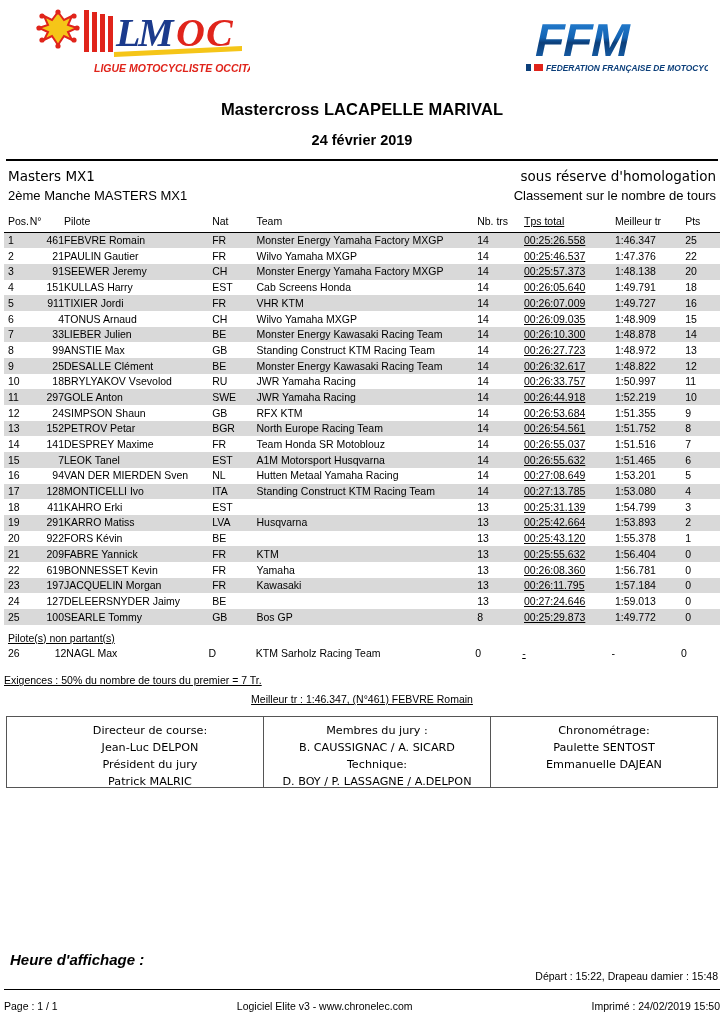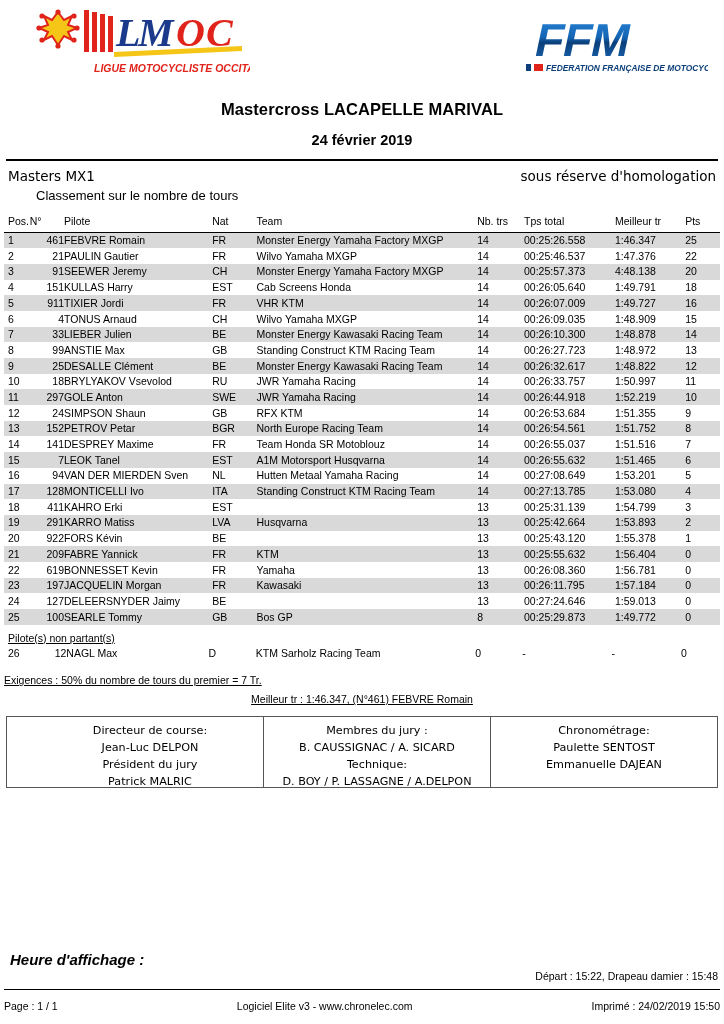--- a/index.html
+++ b/index.html
@@ -80,21 +80,21 @@
   }
   table.results tbody tr.alt td { background: #d9d9d9; }
 
   
   .c-pos  { width: 26px;  padding-left: 4px !important; }
   .c-num  { width: 44px; text-align: right; }
   .c-pil  { width: 162px; }
   .c-nat  { width: 56px; }
   .c-team { width: 240px; }
   .c-trs  { width: 56px; }
-  .c-tps  { width: 108px; }
+  .c-tps  { width: 108px; text-decoration: underline; }
   .c-best { width: 84px; }
   .c-pts  { width: 46px; }
 
   .th-pos  { padding-left: 4px !important; }
 
   
   .nonstart-head {
     font-size: 10.5px;
     padding: 0 0 1px 4px;
     text-decoration: underline;
@@ -233,20 +233,21 @@
 <div class="title-main">Mastercross LACAPELLE MARIVAL</div>
 <div class="title-date">24 février 2019</div>
 <div class="rule-thick"></div>
 
 <div class="classbar">
   <div class="classrow">
     <div class="left">Masters MX1</div>
     <div class="right">sous réserve d'homologation</div>
   </div>
   <div class="classrow second">
+    <div class="left">2ème Manche MASTERS MX1</div>
     <div class="right">Classement sur le nombre de tours</div>
   </div>
 </div>
 
 <div class="table-wrap">
   <table class="results">
     <thead>
       <tr>
         <th class="c-pos th-pos">Pos.</th>
         <th class="c-num">N°</th>
@@ -283,21 +284,21 @@
           <td class="c-pts">22</td>
         </tr>
         <tr class="alt">
           <td class="c-pos">3</td>
           <td class="c-num">91</td>
           <td class="c-pil">SEEWER Jeremy</td>
           <td class="c-nat">CH</td>
           <td class="c-team">Monster Energy Yamaha Factory MXGP</td>
           <td class="c-trs">14</td>
           <td class="c-tps">00:25:57.373</td>
-          <td class="c-best">4:48.138</td>
+          <td class="c-best">1:48.138</td>
           <td class="c-pts">20</td>
         </tr>
         <tr>
           <td class="c-pos">4</td>
           <td class="c-num">151</td>
           <td class="c-pil">KULLAS Harry</td>
           <td class="c-nat">EST</td>
           <td class="c-team">Cab Screens Honda</td>
           <td class="c-trs">14</td>
           <td class="c-tps">00:26:05.640</td>

